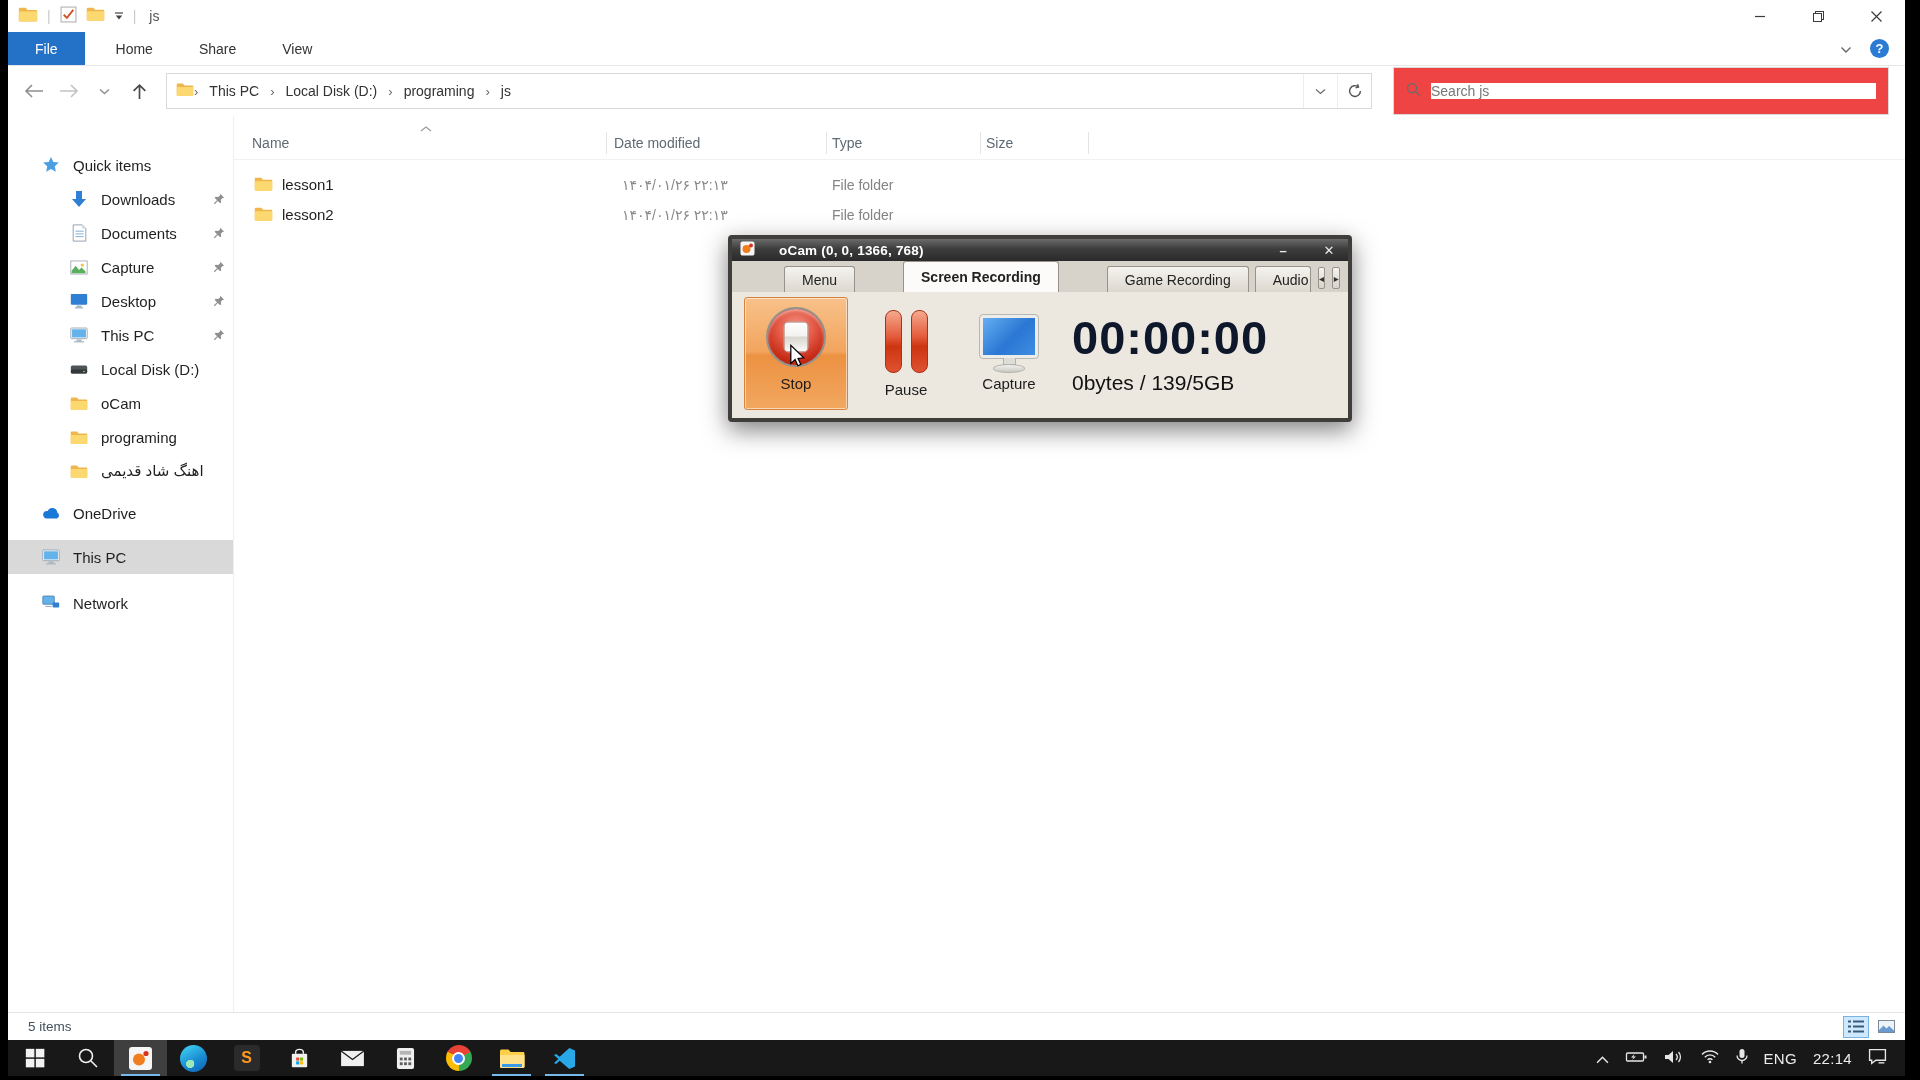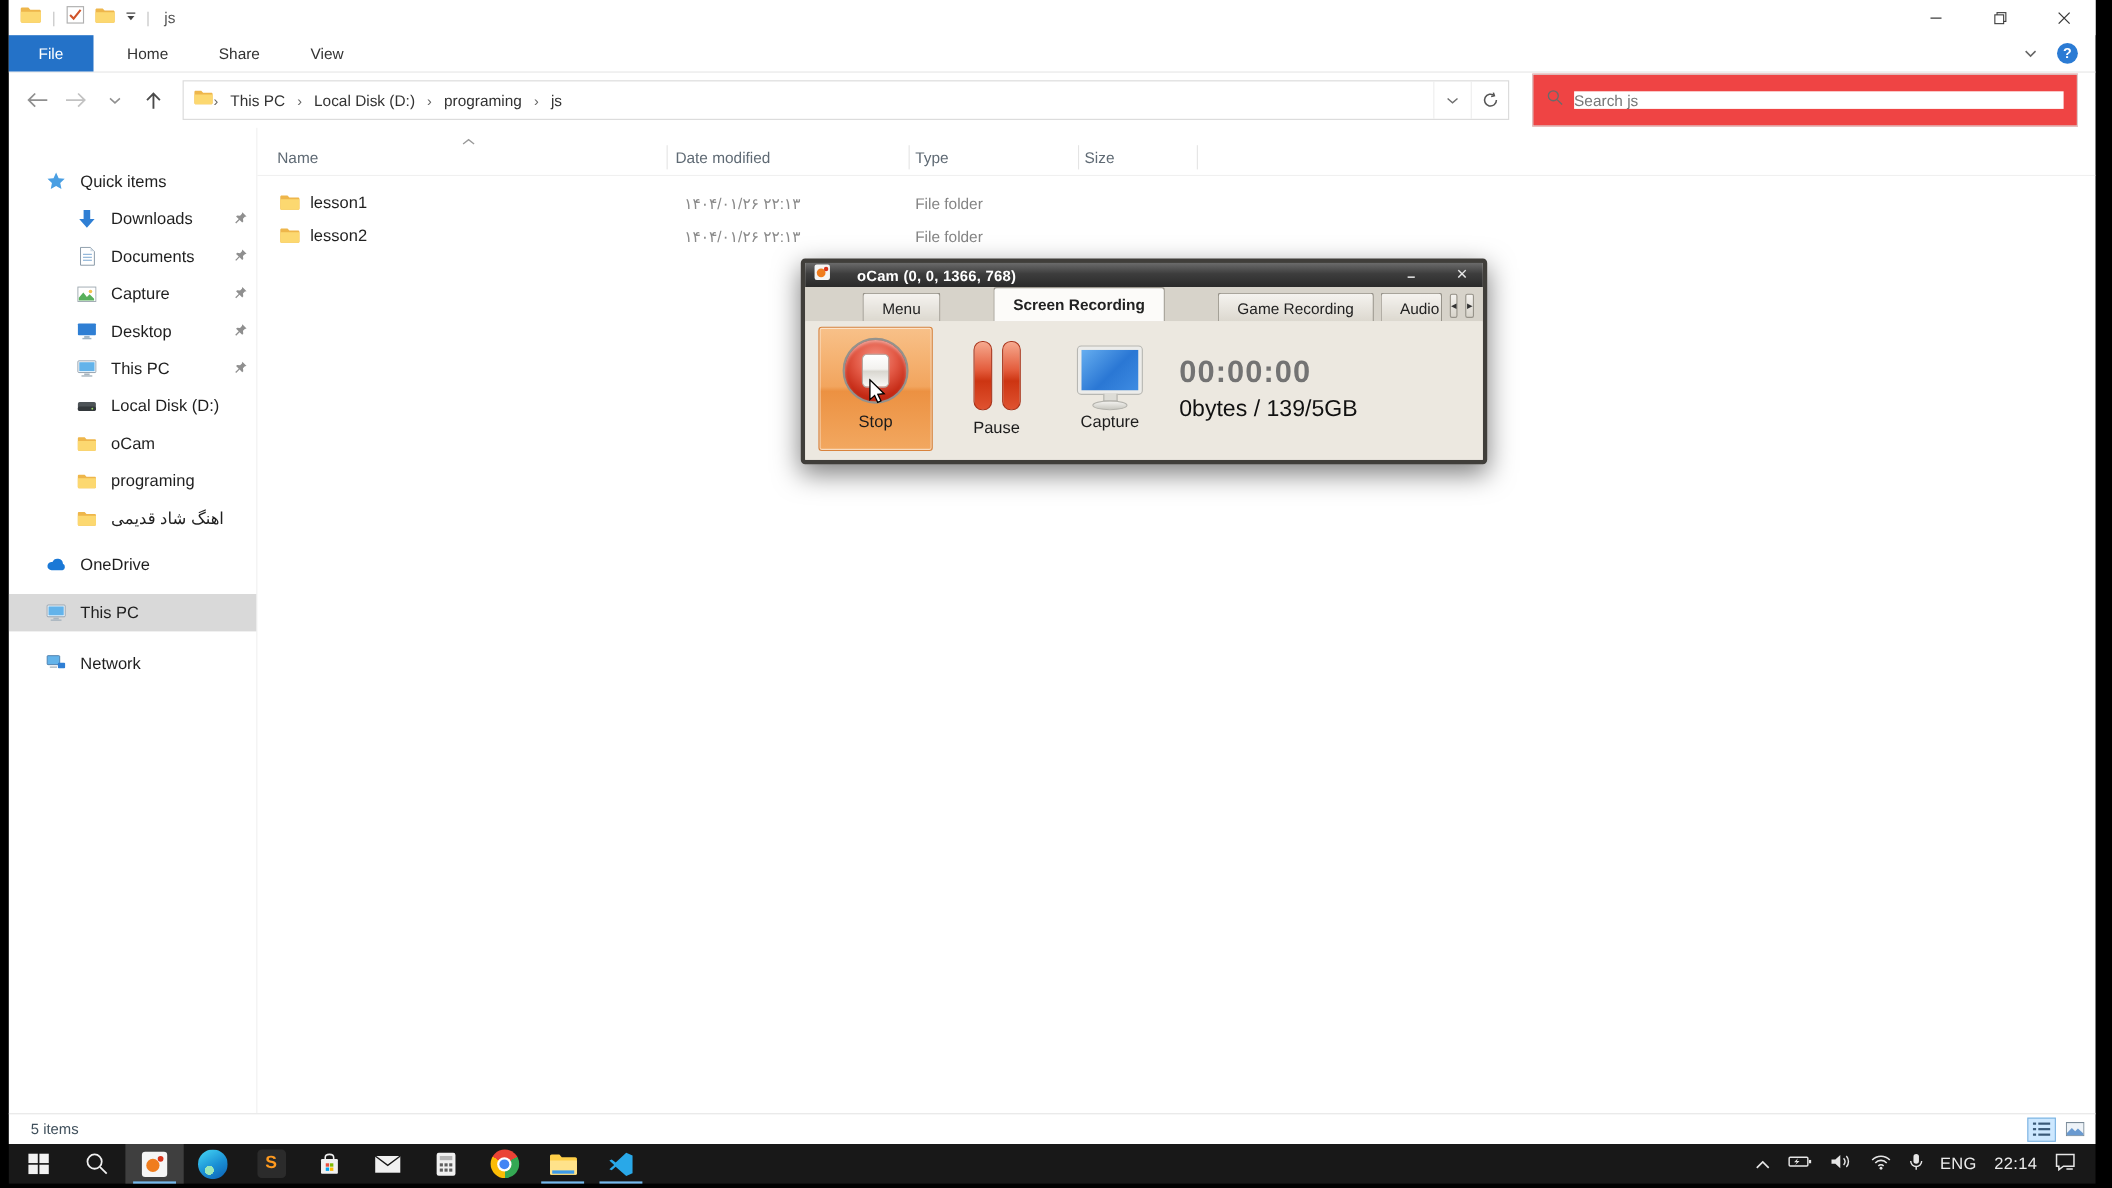--- a/index.html
+++ b/index.html
@@ -105,21 +105,21 @@
   .pause-bars span { width:17px; border-radius:8px; border:1px solid #a8331a;
                      background:linear-gradient(180deg,#f6a98e,#e35b3b 42%,#cd3512 58%,#df5230); }
   .capture-btn { width:86px; margin-left:24px; display:flex; flex-direction:column; align-items:center; }
   .cap-screen { width:58px; height:43px; border:3px solid #ececea; outline:1px solid #b7b7b3;
                 border-radius:3px;
                 background:linear-gradient(135deg,#66aef0 0%,#2a77d4 55%,#3f8ce2 100%); }
   .cap-neck { width:13px; height:7px; background:#dddcd6; border:1px solid #b3b2ac; border-top:none; }
   .cap-base { width:32px; height:9px; margin-top:-1px; border:1px solid #b3b2ac; border-radius:50%;
               background:linear-gradient(#f2f1ee,#c9c8c1); }
   .ocam-info { margin-left:20px; display:flex; flex-direction:column; }
-  .timer { font-size:28px; font-weight:600; color:#737373; letter-spacing:1px; line-height:1.1; }
+  .timer { font-size:47px; font-weight:600; color:#0f172a; letter-spacing:1px; line-height:1.1; }
   .storage { font-size:21px; color:#111; margin-top:7px; }
   .cursor-arrow { position:absolute; left:44px; top:46px; }
 
   
   .taskbar { position:absolute; left:0; top:1040px; width:100%; height:36px; background:#181818;
              display:flex; align-items:stretch; }
   .slot { width:53px; display:flex; align-items:center; justify-content:center; position:relative; }
   .slot.active { background:#3f3f3f; }
   .underline { position:absolute; bottom:0; left:7px; right:7px; height:2px; background:#76b9ed; }
   .edge-circle { width:27px; height:27px; border-radius:50%;

